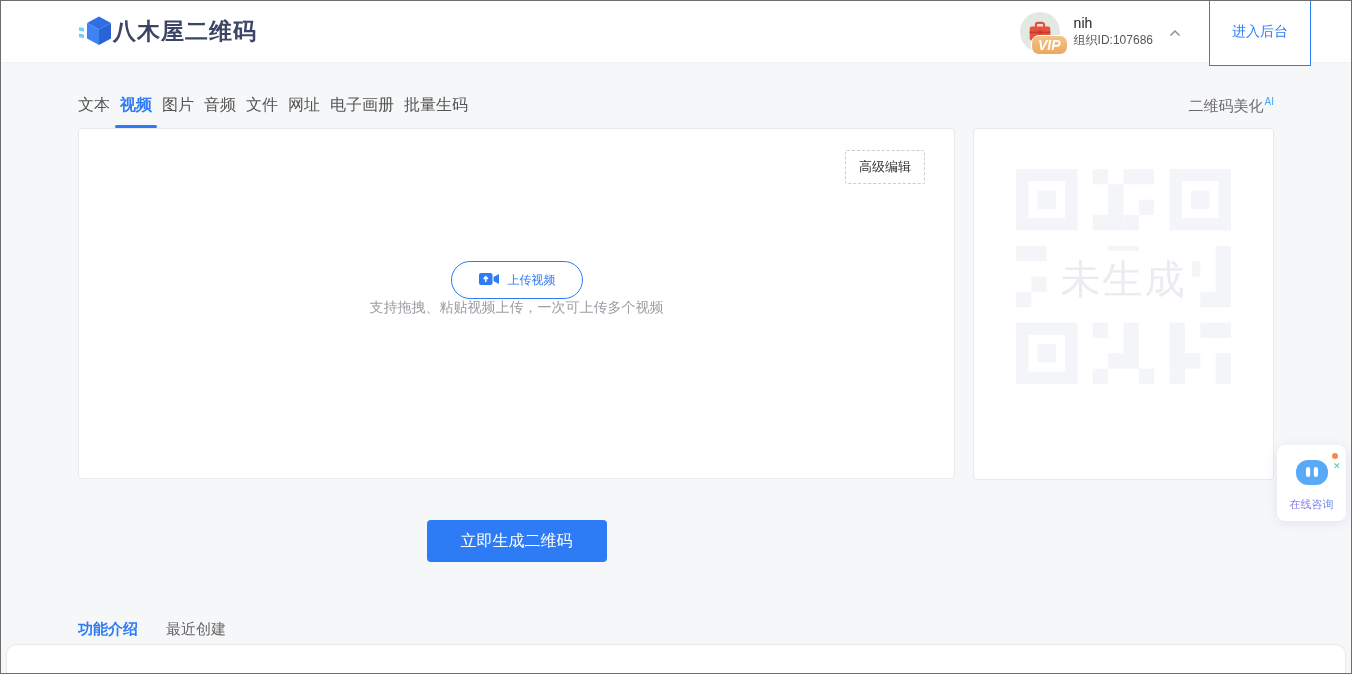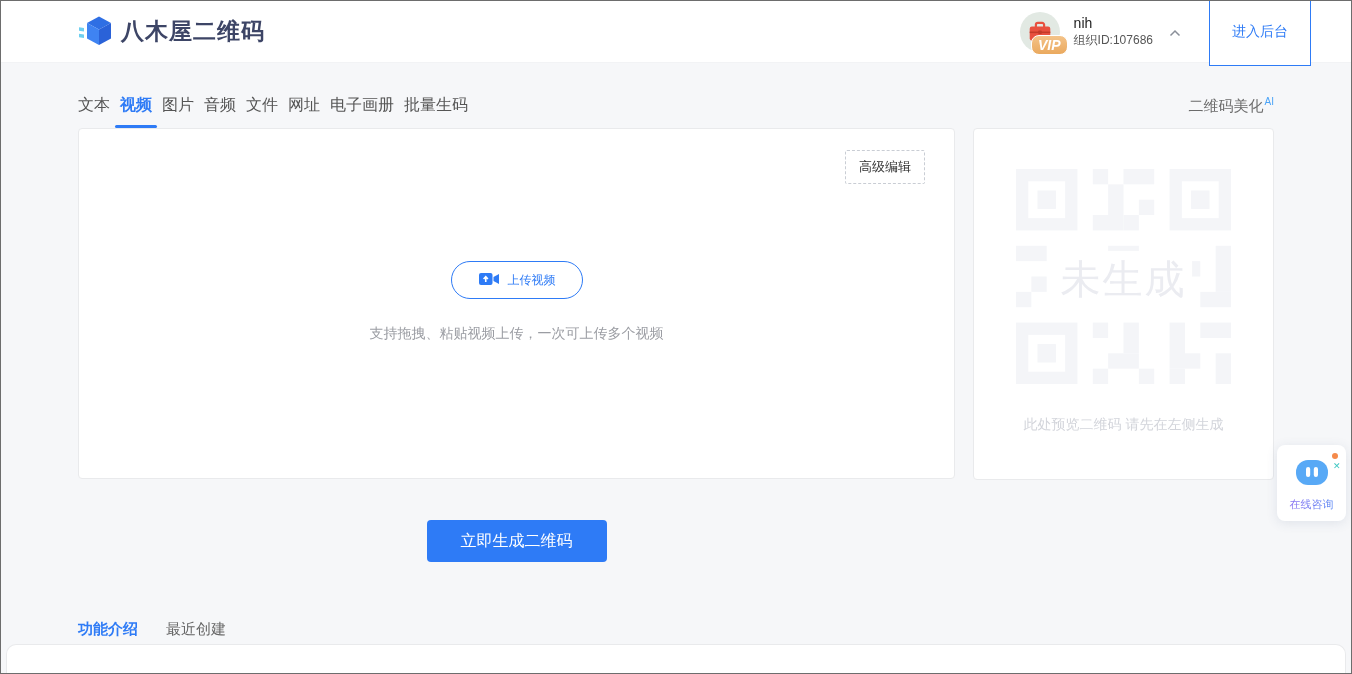--- a/index.html
+++ b/index.html
@@ -2,21 +2,21 @@
 <html><head>
 <meta charset="utf-8">
 <style>
   * { margin:0; padding:0; box-sizing:border-box; }
   html,body { width:1352px; height:674px; overflow:hidden; }
   body { font-family:"Liberation Sans","DejaVu Sans",sans-serif; background:#f6f7f9; }
   .frame { position:relative; width:1352px; height:674px; border:1px solid #6d6d6d; background:#f6f7f9; overflow:hidden; }
 
   
   .topbar { height:62px; background:#fff; display:flex; align-items:center; padding:0 40px 0 76px; border-bottom:1px solid #f2f3f5; }
-  .logo { display:flex; align-items:center; gap:8px; }
+  .logo { display:flex; align-items:center; }
   .logo-text { font-size:23px; font-weight:bold; color:#3d4566; letter-spacing:1px; }
   .nav { display:flex; align-items:center; gap:37px; margin-left:60px; font-size:16px; color:#333; }
   .nav-item { cursor:pointer; display:flex; align-items:center; gap:5px; }
   .nav-item.active { color:#2e7bf6; font-weight:bold; }
   .user-area { margin-left:auto; display:flex; align-items:center; }
   .avatar-wrap { position:relative; width:40px; height:40px; }
   .avatar { width:40px; height:40px; border-radius:50%; background:#e2e9e3; display:flex; align-items:center; justify-content:center; }
   .vip-badge { position:absolute; bottom:-3px; right:-8px; background:linear-gradient(180deg,#f4c389,#eaa95e); color:#fff; font-size:14px; font-weight:bold; padding:1px 6px; border-radius:8px; border:1px solid #fff;font-style:italic; }
   .user-meta { margin-left:14px; line-height:1.25; }
   .user-name { font-size:14px; color:#222; font-weight:500; }
@@ -31,21 +31,21 @@
   .qtab { position:relative; cursor:pointer; padding-bottom:12px; }
   .qtab.active { color:#2e7bf6; font-weight:bold; }
   .qtab.active::after { content:""; position:absolute; left:-5px; right:-5px; bottom:0; height:3px; background:#2e7bf6; border-radius:2px; }
   .beautify { font-size:15px; color:#6b6b6b; padding-bottom:12px; cursor:pointer; }
   .beautify sup { color:#4aa3f7; font-size:10px; margin-left:1px; }
 
   .cards-row { display:flex; gap:18px; }
   .upload-card { position:relative; flex:1; height:351px; background:#fff; border:1px solid #e9eaec; border-radius:4px; display:flex; flex-direction:column; align-items:center; }
   .advanced-edit { position:absolute; top:21px; right:29px; border:1px dashed #c9cdd4; background:#fff; border-radius:2px; font-size:13px; color:#333; padding:7px 13px; cursor:pointer; }
   .upload-pill { margin-top:132px; display:flex; align-items:center; gap:8px; border:1px solid #2e7bf6; color:#2e7bf6; background:#fff; border-radius:19px; height:38px; padding:0 26px; font-size:12px; cursor:pointer; }
-  .upload-hint { margin-top:26px; font-size:14px; color:#9b9da3; }
+  .upload-hint { font-size:14px; color:#9b9da3; }
 
   .preview-card { position:relative; width:301px; height:352px; background:#fff; border:1px solid #e9eaec; border-radius:4px; }
   .qr-box { position:relative; width:215px; margin:40px auto 0; }
   .qr-overlay-text { position:absolute; top:50%; left:50%; transform:translate(-50%,-50%); font-size:40px; color:#ebecf1; letter-spacing:2px; white-space:nowrap; }
   .qr-caption { text-align:center; margin-top:28px; font-size:14px; color:#d3d5db; }
 
   .generate-row { width:877px; display:flex; justify-content:center; margin-top:40px; }
   .generate-btn { width:180px; height:42px; background:#2e7bf6; color:#fff; font-size:16px; border:none; border-radius:4px; cursor:pointer; }
 
   .bottom-tabs { display:flex; gap:28px; margin-top:58px; font-size:15px; color:#666; }
@@ -180,21 +180,20 @@
               <rect x="38" y="80" width="134" height="50"></rect>
             </g>
             <g fill="#f4f5f8">
               <rect x="21" y="21" width="18" height="18"></rect>
                 <rect x="171" y="21" width="18" height="18"></rect>
                 <rect x="21" y="171" width="18" height="18"></rect>
             </g>
           </svg>
           <span class="qr-overlay-text">未生成</span>
         </div>
-        <p class="qr-caption">此处预览二维码 请先在左侧生成</p>
       </aside>
 
     </div>
 
     <div class="generate-row">
       <button class="generate-btn">立即生成二维码</button>
     </div>
 
     <div class="bottom-tabs">
       <span class="btab active">功能介绍</span>

